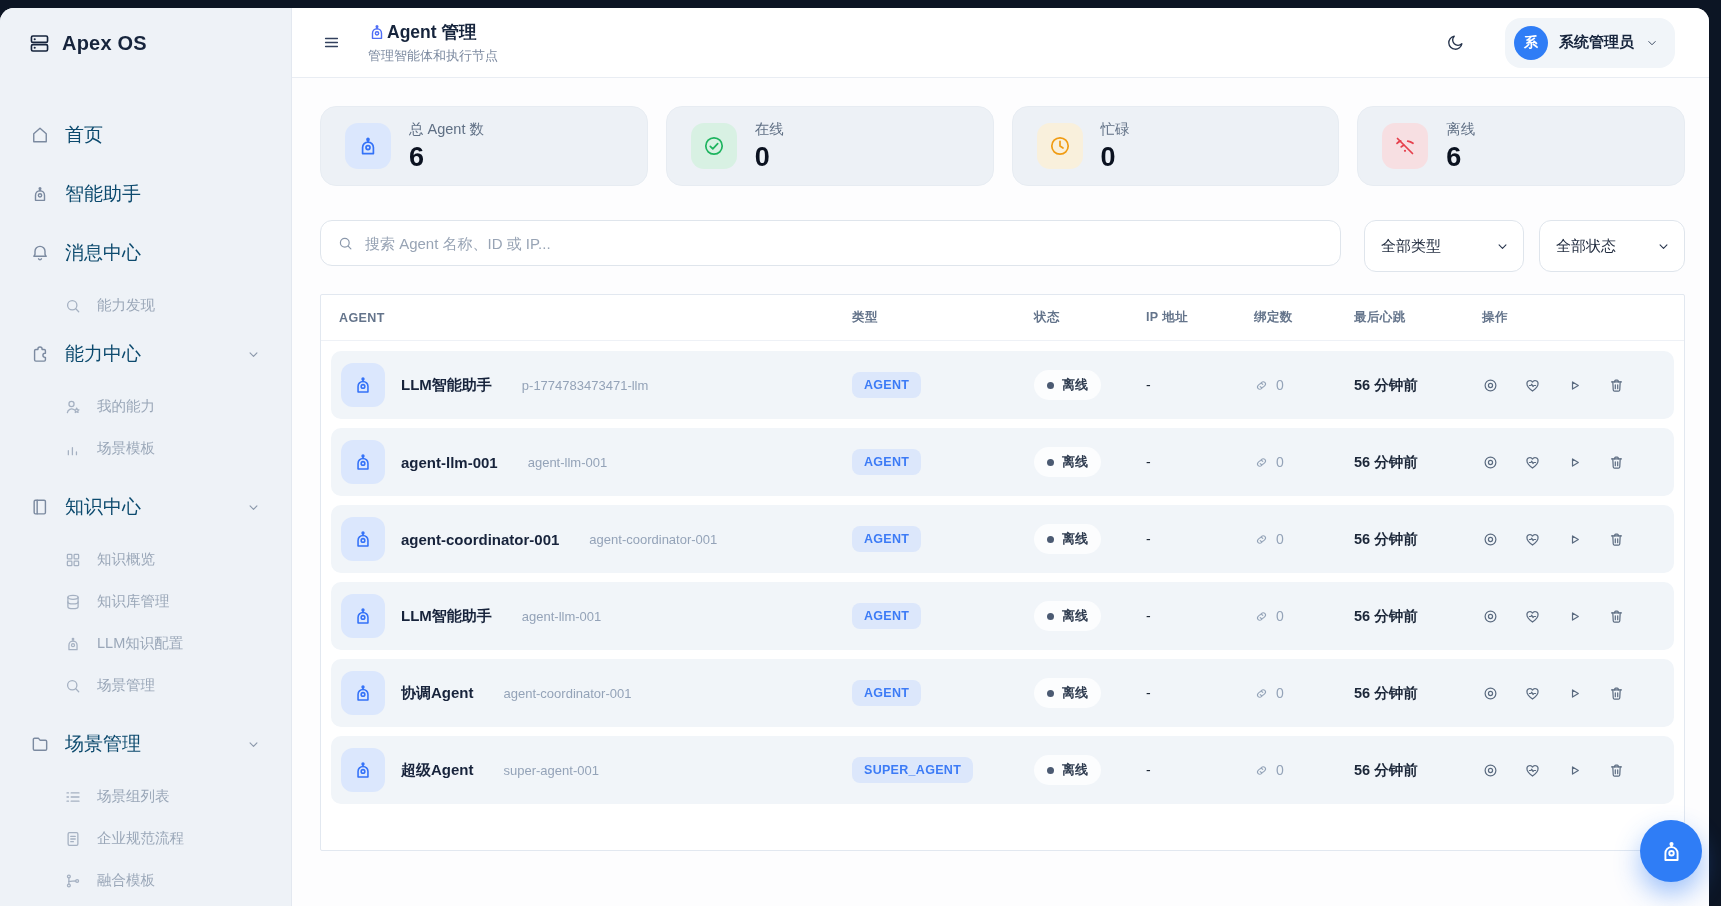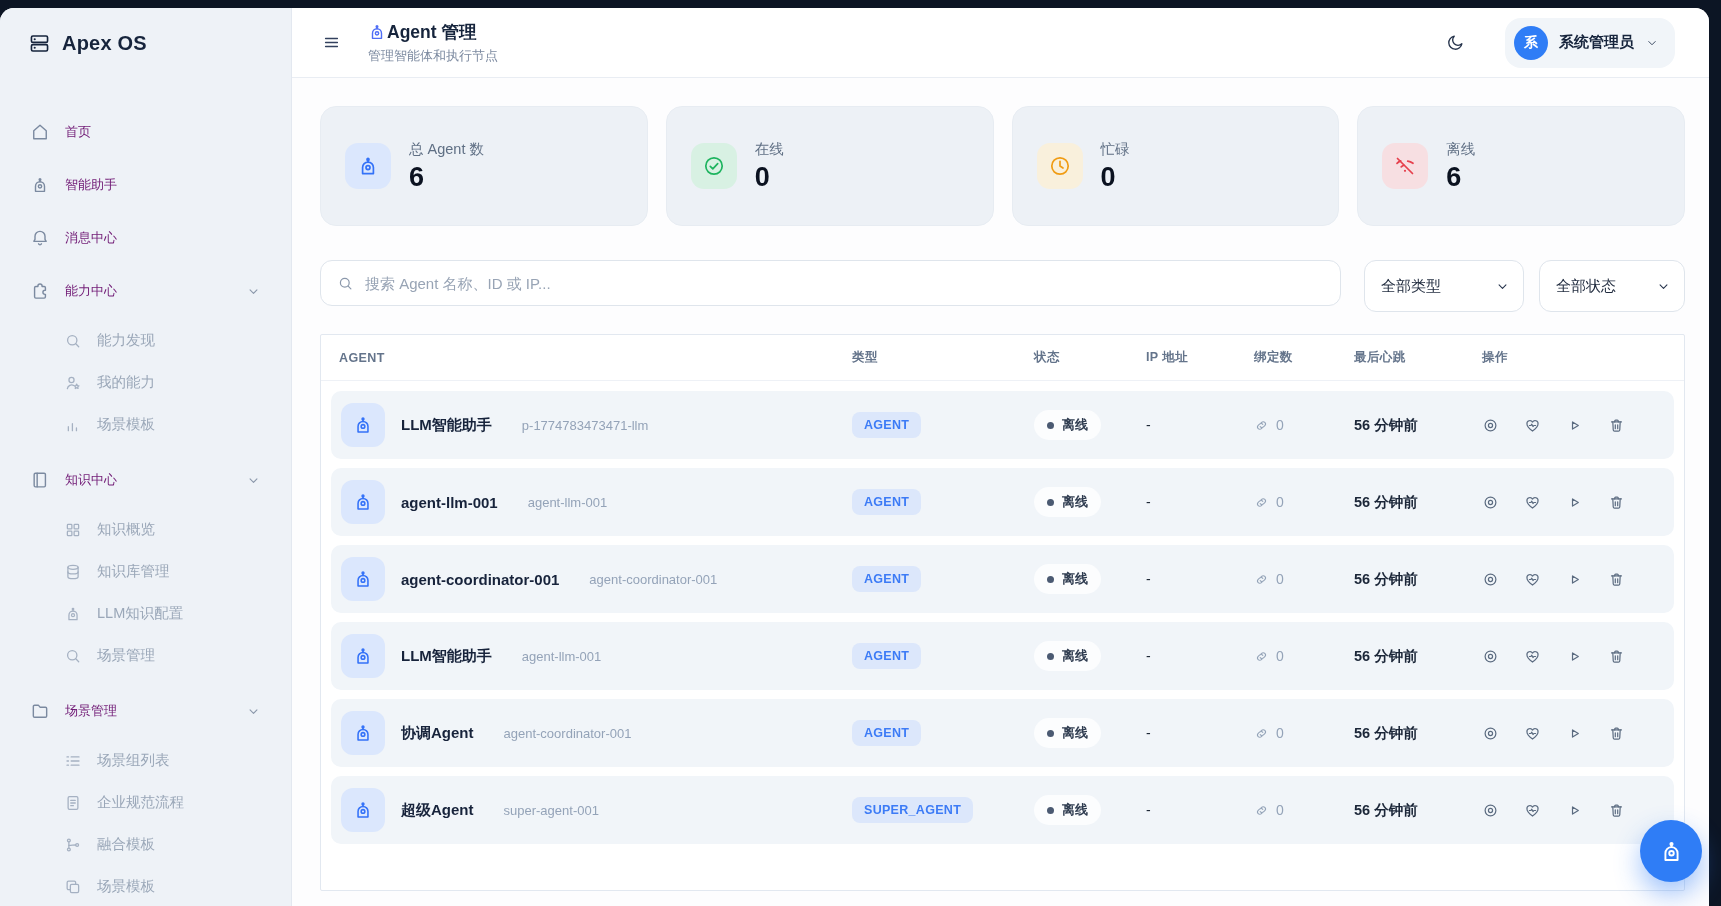--- a/index.html
+++ b/index.html
@@ -19,21 +19,21 @@
     width:292px; flex:0 0 292px; background:#eef2f7;
     border-right:1px solid #e3e8f0; padding:0 0 10px;
   }
   .logo-row { display:flex; align-items:center; gap:11px; padding:24px 28px 10px; }
   .logo-row .licon { width:23px; height:23px; color:#16243c; }
   .logo-row .lname { font-size:20px; font-weight:800; color:#16243c; letter-spacing:.2px; }
   .nav { padding:44px 16px 0; }
   .nav-item {
     display:flex; align-items:center; gap:15px;
     padding:13px 14px; border-radius:10px; cursor:pointer;
-    color:#701a75; font-size:13px; margin-bottom:7px;
+    color:#0c4a6e; font-size:19px; margin-bottom:7px;
   }
   .nav-item .nicon { width:20px; height:20px; color:#7b8aa0; flex:0 0 20px; }
   .nav-item .chev { width:15px; height:15px; color:#8b98ab; margin-left:auto; }
   .nav-item.sub { padding:10px 14px 10px 48px; font-size:14.5px; color:#9aa7b8; margin-bottom:3px; }
   .nav-item.sub .nicon { width:18px; height:18px; flex:0 0 18px; color:#a5b1c2; }
   .nav-group-gap { height:10px; }
   
   .main { flex:1; display:flex; flex-direction:column; min-width:0; }
   .topbar {
     height:70px; flex:0 0 70px; background:#ffffff; border-bottom:1px solid #e9edf3;
@@ -54,21 +54,21 @@
   .avatar {
     width:34px; height:34px; border-radius:50%; background:#2f7df6; color:#fff;
     display:flex; align-items:center; justify-content:center; font-size:14px; font-weight:700;
   }
   .user-name { font-size:15px; font-weight:700; color:#16243c; }
   .user-chip .chev { width:14px; height:14px; color:#3d4b63; }
   
   .content { flex:1; padding:28px 24px 0 28px; overflow:hidden; }
   .stats { display:grid; grid-template-columns:repeat(4,1fr); gap:18px; }
   .stat-card {
-    height:120px; background:#edf1f6; border:1px solid #e7ecf2; border-radius:16px;
+    height:80px; background:#edf1f6; border:1px solid #e7ecf2; border-radius:16px;
     display:flex; align-items:center; gap:18px; padding:0 24px;
   }
   .stat-icon { width:46px; height:46px; border-radius:13px; display:flex; align-items:center; justify-content:center; flex:0 0 46px; }
   .stat-icon .si { width:24px; height:24px; }
   .stat-icon.blue  { background:#dbe7fd; color:#3472f8; }
   .stat-icon.green { background:#d8f1e3; color:#1eb45f; }
   .stat-icon.amber { background:#f9f0dc; color:#f09c14; }
   .stat-icon.red   { background:#f7dfe2; color:#e6404d; }
   .stat-label { font-size:14.5px; color:#5f6f84; }
   .stat-value { font-size:27px; font-weight:800; color:#0b1220; margin-top:3px; }
@@ -176,41 +176,41 @@
       <div class="nav-item">
         <span class="nicon icon-holder">
             <svg viewBox="0 0 24 24" fill="none" stroke="currentColor" stroke-width="1.7" stroke-linecap="round" stroke-linejoin="round">
               <path d="M12 4a6 6 0 0 1 6 6v3.6l1.4 2.4H4.6L6 13.6V10a6 6 0 0 1 6-6z"></path>
               <path d="M10.3 19a1.8 1.8 0 0 0 3.4 0"></path>
             </svg>
           </span>
         <span>消息中心</span>
       </div>
 
+      <div class="nav-item sub">
+        <span class="nicon icon-holder">
+            <svg viewBox="0 0 24 24" fill="none" stroke="currentColor" stroke-width="1.7" stroke-linecap="round" stroke-linejoin="round">
+              <circle cx="11" cy="11" r="6.2"></circle>
+              <path d="m15.7 15.7 3.9 3.9"></path>
+            </svg>
+          </span>
+        <span>能力发现</span>
+      </div>
       <div class="nav-item">
         <span class="nicon icon-holder">
             <svg viewBox="0 0 24 24" fill="none" stroke="currentColor" stroke-width="1.7" stroke-linecap="round" stroke-linejoin="round">
               <path d="M9.5 6.5V6a2.5 2.5 0 0 1 5 0v.5H17A1.5 1.5 0 0 1 18.5 8v3h-.5a2.5 2.5 0 0 0 0 5h.5v3a1.5 1.5 0 0 1-1.5 1.5H7A1.5 1.5 0 0 1 5.5 19V8A1.5 1.5 0 0 1 7 6.5z"></path>
             </svg>
           </span>
         <span>能力中心</span>
         <span class="chev icon-holder">
             <svg viewBox="0 0 24 24" fill="none" stroke="currentColor" stroke-width="1.7" stroke-linecap="round" stroke-linejoin="round">
               <path d="m6.5 9.5 5.5 5.5 5.5-5.5"></path>
             </svg>
           </span>
-      </div>
-      <div class="nav-item sub">
-        <span class="nicon icon-holder">
-            <svg viewBox="0 0 24 24" fill="none" stroke="currentColor" stroke-width="1.7" stroke-linecap="round" stroke-linejoin="round">
-              <circle cx="11" cy="11" r="6.2"></circle>
-              <path d="m15.7 15.7 3.9 3.9"></path>
-            </svg>
-          </span>
-        <span>能力发现</span>
       </div>
       <div class="nav-item sub">
         <span class="nicon icon-holder">
             <svg viewBox="0 0 24 24" fill="none" stroke="currentColor" stroke-width="1.7" stroke-linecap="round" stroke-linejoin="round">
               <circle cx="10" cy="8" r="3.4"></circle>
               <path d="M4.5 19.5a5.8 5.8 0 0 1 8.6-4.2"></path>
               <path d="m16.9 13.5.9 1.9 2.1.3-1.5 1.5.3 2.1-1.8-1-1.9 1 .4-2.1-1.5-1.5 2.1-.3z"></path>
             </svg>
           </span>
         <span>我的能力</span>

